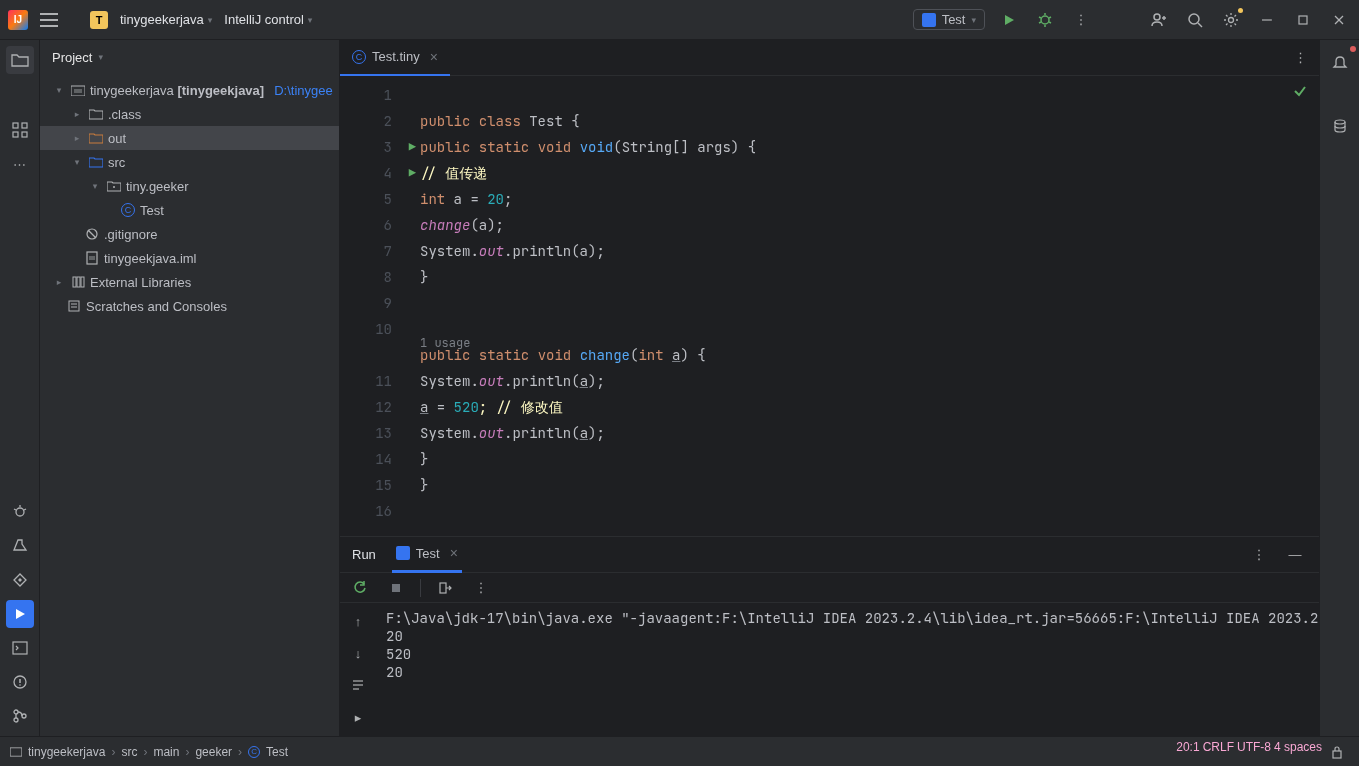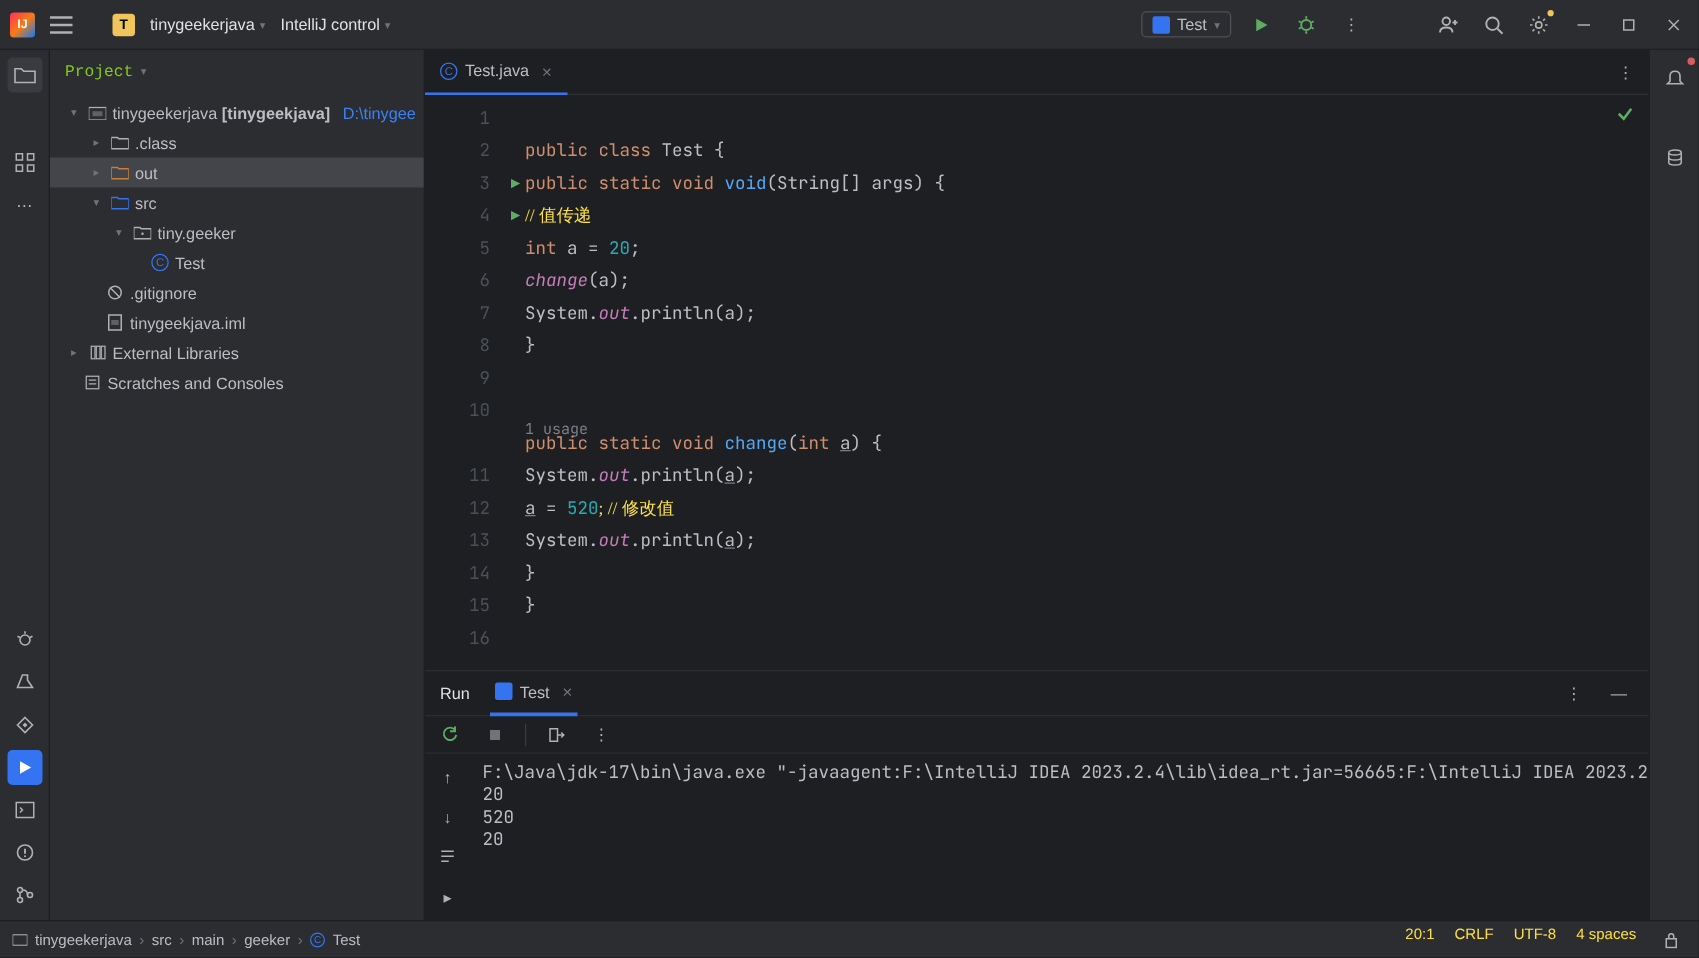--- a/index.html
+++ b/index.html
@@ -20,21 +20,21 @@
 .play-icon { color: #5fad65; }
 .debug-icon { color: #5fad65; }
 .main-layout { display: flex; height: calc(100% - 40px - 30px); }
 .left-strip { width: 40px; background: #2b2d30; display: flex; flex-direction: column; align-items: center; padding-top: 6px; gap: 6px; border-right: 1px solid #1e1f22; }
 .left-strip-bottom { margin-top: auto; display: flex; flex-direction: column; align-items: center; gap: 6px; padding-bottom: 6px; }
 .strip-btn { width: 28px; height: 28px; display: flex; align-items: center; justify-content: center; cursor: pointer; border-radius: 4px; color: #afb1b3; }
 .strip-btn.active { background: #393b40; }
 .strip-btn.blue-active { background: #3574f0; color: #fff; }
 .project-panel { width: 300px; background: #2b2d30; display: flex; flex-direction: column; border-right: 1px solid #1e1f22; }
 .panel-header { height: 34px; display: flex; align-items: center; padding: 0 12px; gap: 6px; }
-.panel-header-title { font-weight: 500; color: #84cc16; font-family: Liberation Mono, monospace; }
+.panel-header-title { font-weight: 500; color: #e5e5e5; }
 .tree { flex: 1; overflow: auto; padding: 4px 0; }
 .tree-row { display: flex; align-items: center; height: 24px; padding-left: 8px; cursor: pointer; gap: 4px; white-space: nowrap; }
 .tree-row.selected { background: #43454a; }
 .tree-indent { display: inline-block; }
 .tree-arrow { width: 14px; display: inline-flex; justify-content: center; font-size: 9px; color: #6f737a; }
 .tree-icon { width: 16px; height: 16px; display: inline-flex; align-items: center; justify-content: center; }
 .folder-icon { color: #afb1b3; }
 .folder-icon.orange { color: #c97c3c; }
 .folder-icon.blue { color: #3574f0; }
 .tree-label { color: #bcbec4; }
@@ -49,41 +49,41 @@
 .editor-body { flex: 1; display: flex; background: #1e1f22; font-family: 'JetBrains Mono', 'Consolas', monospace; font-size: 14px; overflow: hidden; position: relative; }
 .gutter { width: 80px; background: #1e1f22; padding-top: 6px; }
 .gutter-line { height: 26px; display: flex; align-items: center; justify-content: flex-end; padding-right: 28px; position: relative; color: #4b5059; }
 .gutter-run { position: absolute; right: 4px; color: #5fad65; font-size: 12px; }
 .code-content { flex: 1; padding-top: 6px; overflow: auto; }
 .code-line { height: 26px; display: flex; align-items: center; white-space: pre; }
 .kw { color: #cf8e6d; }
 .cls { color: #bcbec4; }
 .mthdef { color: #56a8f5; }
 .num { color: #2aacb8; }
-.cmt { color: #fde047; font-family: Liberation Serif, serif; }
+.cmt { color: #fef9c3; }
 .static-field { color: #c77dbb; font-style: italic; }
 .usage-hint { color: #7a7e85; font-size: 12px; margin-top: 27px; }
 .param-underline { text-decoration-line: underline; text-decoration-style: solid; text-decoration-color: #7a7e85; }
 .editor-check { position: absolute; top: 8px; right: 12px; color: #5fad65; }
 .right-strip { width: 40px; background: #2b2d30; display: flex; flex-direction: column; align-items: center; padding-top: 8px; gap: 8px; border-left: 1px solid #1e1f22; }
 .notif-dot { position: relative; }
 .notif-dot::after { content: ''; position: absolute; top: -2px; right: -2px; width: 6px; height: 6px; background: #db5c5c; border-radius: 50%; }
 .run-panel { height: 200px; background: #1e1f22; border-top: 1px solid #2b2d30; display: flex; flex-direction: column; }
 .run-header { height: 36px; display: flex; align-items: center; padding: 0 12px; gap: 16px; border-bottom: 1px solid #2b2d30; }
 .run-title { color: #dfe1e5; font-weight: 500; }
 .run-tab { display: flex; align-items: center; gap: 6px; height: 36px; border-bottom: 3px solid #3574f0; padding: 0 4px; }
 .run-header-right { margin-left: auto; display: flex; gap: 12px; color: #afb1b3; }
 .run-body { flex: 1; display: flex; }
 .run-toolbar { width: 36px; display: flex; flex-direction: column; align-items: center; padding-top: 6px; gap: 8px; }
 .run-output { flex: 1; font-family: 'JetBrains Mono', 'Consolas', monospace; font-size: 14px; padding: 6px 10px; overflow: auto; white-space: pre; color: #bcbec4; }
 .run-output .cmd { color: #bcbec4; }
 .statusbar { height: 30px; background: #2b2d30; display: flex; align-items: center; padding: 0 10px; font-size: 12px; color: #bcbec4; border-top: 1px solid #1e1f22; }
 .breadcrumb { display: flex; align-items: center; gap: 6px; }
 .bc-sep { color: #6f737a; }
-.statusbar-right { margin-left: auto; display: flex; gap: 16px; color: #fde047; }
+.statusbar-right { margin-left: auto; display: flex; gap: 3px; color: #f9a8d4; }
 .folder-svg { width: 14px; height: 12px; }
 .settings-dot { position: relative; }
 .settings-dot::after { content: ''; position: absolute; top: 0; right: 0; width: 5px; height: 5px; background: #f2c55c; border-radius: 50%; }
 svg { display: block; }
 .run-top-toolbar { height: 30px; display: flex; align-items: center; padding: 0 8px; gap: 12px; border-bottom: 1px solid #2b2d30; }
 .vsep { width: 1px; height: 18px; background: #393b40; }
 </style>
 </head>
 <body>
 
@@ -345,21 +345,21 @@
         </span>
         <span class="tree-label">Scratches and Consoles</span>
       </div>
     </div>
   </div>
 
   <div class="editor-area">
     <div class="tab-bar">
       <div class="file-tab">
         <span class="class-icon">C</span>
-        <span>Test.java</span>
+        <span>Test.tiny</span>
         <span class="tab-close">×</span>
       </div>
       <div class="tab-more">⋮</div>
     </div>
 
     <div class="editor-body">
       <div class="editor-check">
         <svg width="14" height="14" viewBox="0 0 14 14">
             <path d="M2 7 L6 11 L12 3" fill="none" stroke="currentColor" stroke-width="2"></path>
           </svg>

